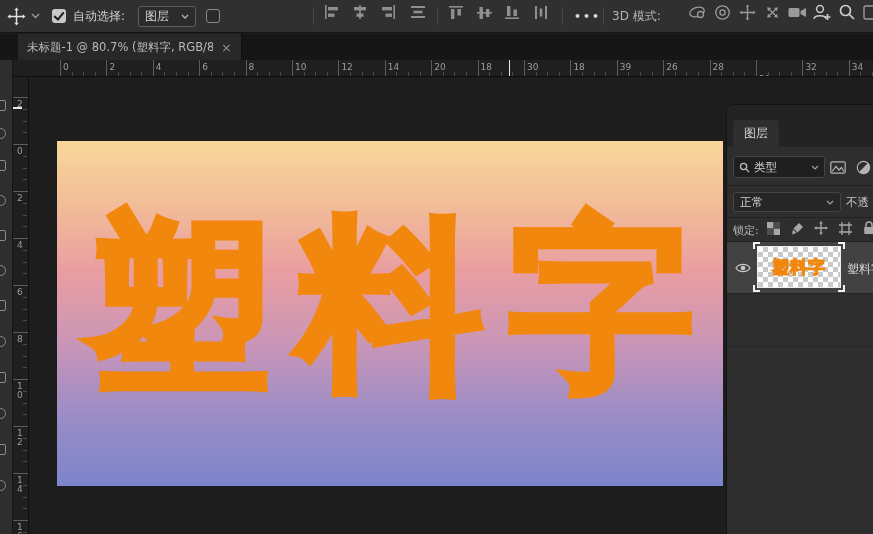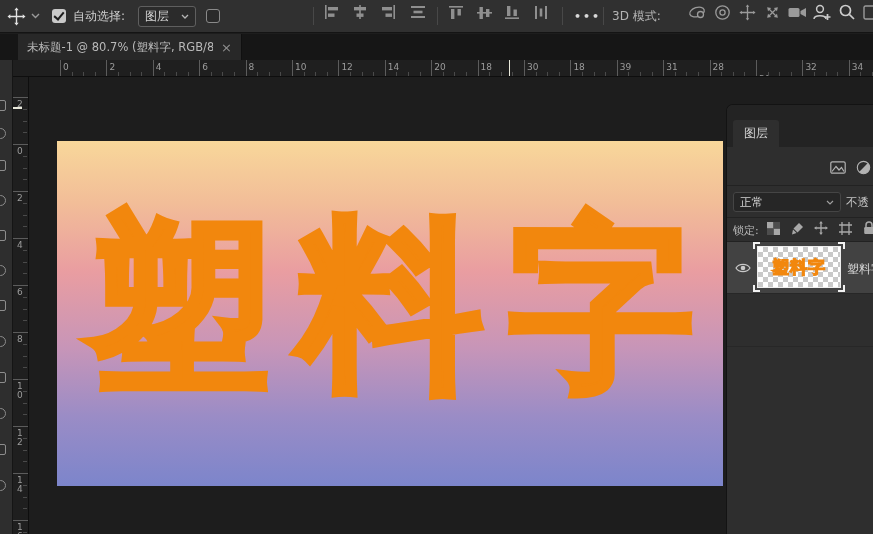--- a/index.html
+++ b/index.html
@@ -310,21 +310,21 @@
       <div class="hlabel" style="left: 560.4px;">18</div>
       <div class="htick-minor" style="left: 569px;"></div>
       <div class="htick-minor" style="left: 580.6px;"></div>
       <div class="htick-minor" style="left: 592.2px;"></div>
       <div class="htick" style="left: 603.8px;"></div>
       <div class="hlabel" style="left: 606.8px;">39</div>
       <div class="htick-minor" style="left: 615.4px;"></div>
       <div class="htick-minor" style="left: 627px;"></div>
       <div class="htick-minor" style="left: 638.6px;"></div>
       <div class="htick" style="left: 650.2px;"></div>
-      <div class="hlabel" style="left: 653.2px;">31</div>
+      <div class="hlabel" style="left: 653.2px;">26</div>
       <div class="htick-minor" style="left: 661.8px;"></div>
       <div class="htick-minor" style="left: 673.4px;"></div>
       <div class="htick-minor" style="left: 685px;"></div>
       <div class="htick" style="left: 696.6px;"></div>
       <div class="hlabel" style="left: 699.6px;">28</div>
       <div class="htick-minor" style="left: 708.2px;"></div>
       <div class="htick-minor" style="left: 719.8px;"></div>
       <div class="htick-minor" style="left: 731.4px;"></div>
       <div class="htick" style="left: 743px;"></div>
       <div class="hlabel" style="left: 746px; margin-top: 12px;">30</div>
@@ -402,20 +402,30 @@
     <div class="canvas" style="background: linear-gradient(rgb(248, 215, 154) 0%, rgb(242, 189, 152) 18%, rgb(233, 157, 161) 38%, rgb(199, 149, 184) 60%, rgb(154, 140, 198) 80%, rgb(124, 133, 203) 100%);">
       <div class="canvas-text" style="color: rgb(242, 135, 13);">塑料字</div>
     </div>
   </div>
 
   <div class="layers-panel">
     <div class="panel-tabbar">
       <div class="panel-tab">图层</div>
     </div>
 
+    <div class="search-field">
+      <svg width="11" height="11" viewBox="0 0 12 12" fill="none" stroke="#bdbdbd" stroke-width="1.4">
+          <circle cx="5" cy="5" r="3.4"></circle>
+          <path d="M7.6 7.6 L11 11"></path>
+        </svg>
+      <span class="grow">类型</span>
+      <svg width="8" height="5" viewBox="0 0 8 5" fill="none" stroke="#9e9e9e" stroke-width="1.2">
+          <path d="M1 1 L4 4 L7 1"></path>
+        </svg>
+    </div>
     <div class="pic-btn" style="left:101px;">
       <svg width="16" height="13" viewBox="0 0 16 13" fill="none" stroke="#b3b3b3" stroke-width="1.2">
           <rect x="0.8" y="0.8" width="14.4" height="11.4" rx="1.5"></rect>
           <path d="M2 10.5 L6 5.5 L9 9 L11.5 6.5 L14 10.5" fill="none"></path>
         </svg>
     </div>
     <div class="pic-btn" style="left:126px;">
       <svg width="15" height="15" viewBox="0 0 16 16">
           <circle cx="8" cy="8" r="6.6" fill="none" stroke="#b3b3b3" stroke-width="1.2"></circle>
           <path d="M8 1.4 A6.6 6.6 0 0 1 8 14.6 Z" fill="#b3b3b3" transform="rotate(45 8 8)"></path>

